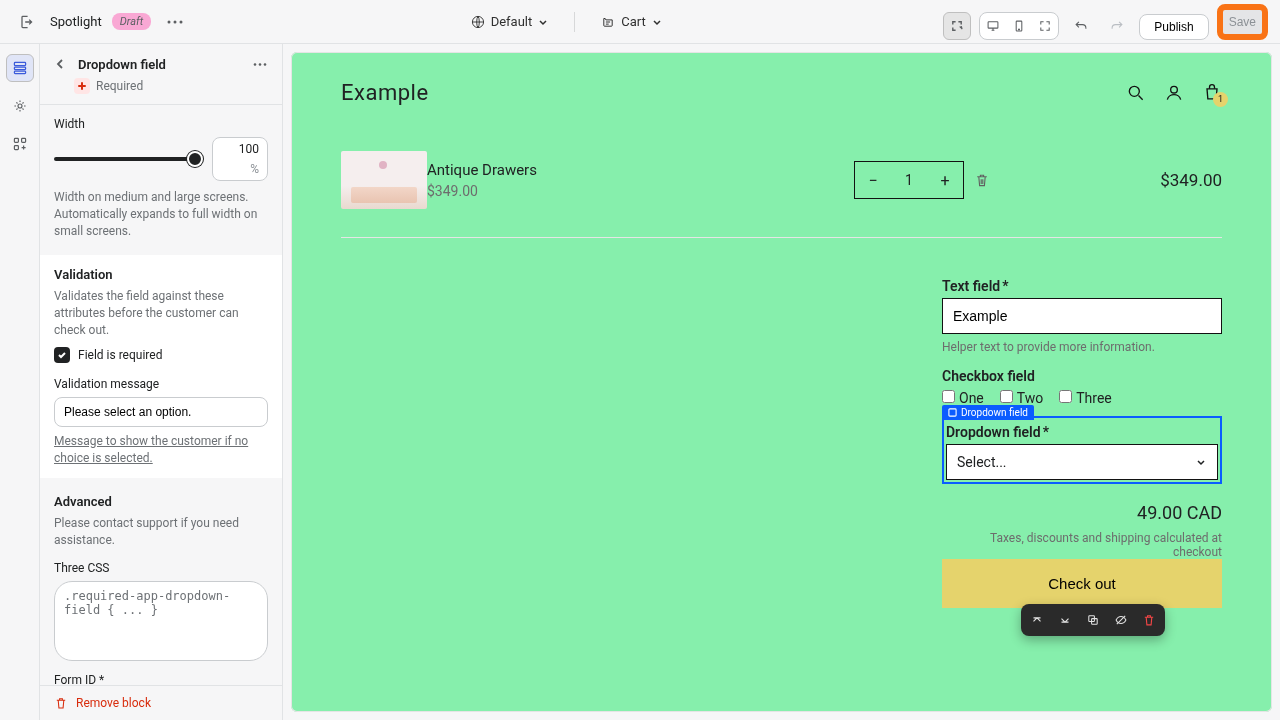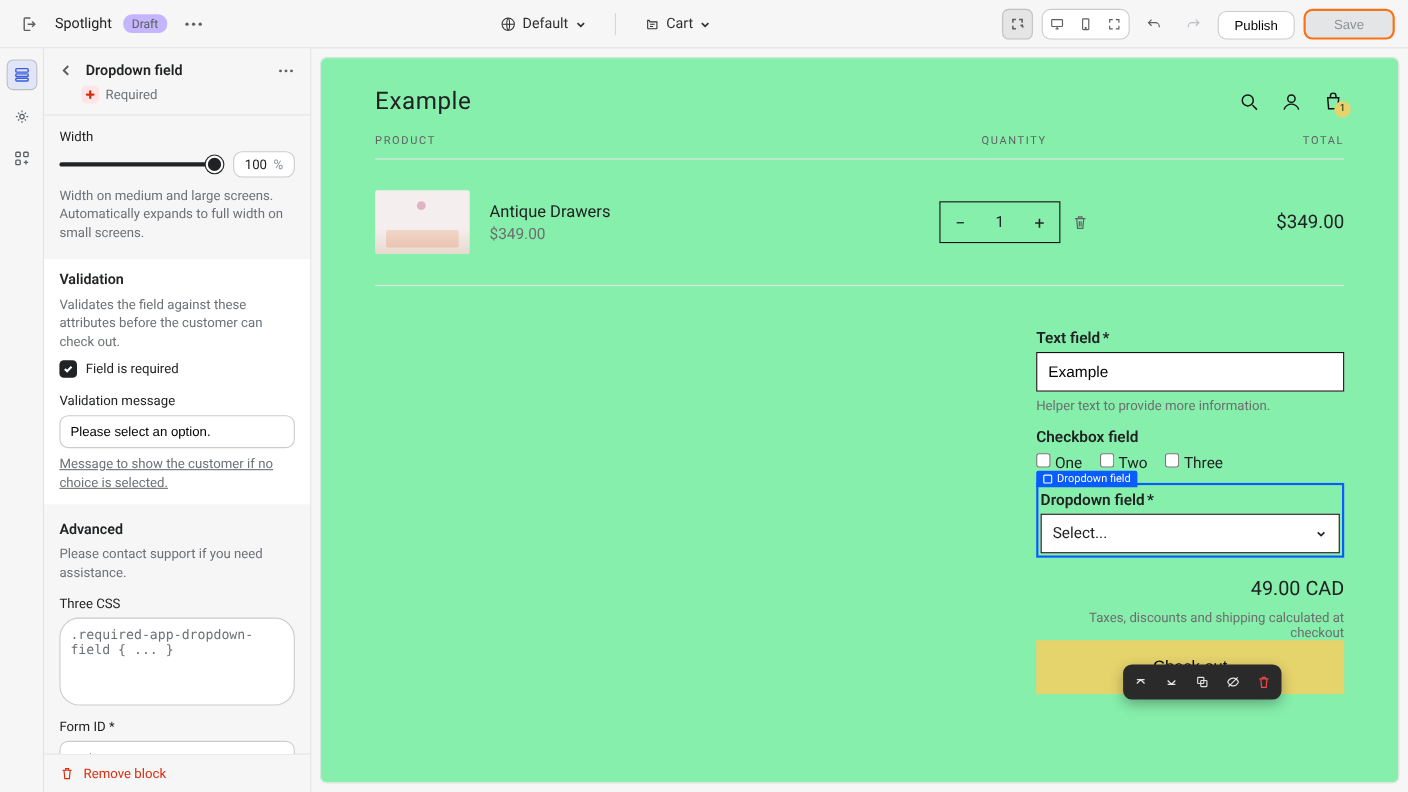--- a/index.html
+++ b/index.html
@@ -5,25 +5,25 @@
 * { box-sizing: border-box; margin: 0; padding: 0; }
 body { font-family: -apple-system, BlinkMacSystemFont, "Segoe UI", Roboto, sans-serif; font-size: 13px; color: #202223; background: #f6f6f7; width: 1280px; height: 720px; overflow: hidden; }
 
 
 .topbar { height: 44px; display: flex; align-items: center; padding: 0 12px; border-bottom: 1px solid #e1e3e5; background: #f6f6f7; }
 .topbar-left { display: flex; align-items: center; gap: 10px; }
 .topbar-center { flex: 1; display: flex; align-items: center; justify-content: center; gap: 18px; }
 .topbar-right { display: flex; align-items: flex-end; gap: 8px; }
 .icon-btn { width: 28px; height: 28px; display: flex; align-items: center; justify-content: center; border-radius: 6px; cursor: pointer; color: #5c5f62; }
 .icon-btn.active { background: #e5e5e5; border:1px solid #bfbfbf; }
-.badge-draft { background: #c4b5fd; color: #5c5f62; font-size: 11px; padding: 2px 8px; border-radius: 8px; }
+.badge-draft { background: #f9a8d4; color: #5c5f62; font-size: 11px; padding: 2px 8px; border-radius: 8px; font-style: italic; }
 .center-drop { display: flex; align-items: center; gap: 6px; color: #303030; font-size: 13px; padding: 4px 8px; border-radius: 6px; cursor: pointer; }
 .center-sep { width: 1px; height: 20px; background: #d7d8d9; }
 .btn-publish { background: #fff; border: 1px solid #c9cccf; padding: 5px 14px; border-radius: 8px; font-size: 12px; cursor: pointer; }
-.btn-save { background: #e4e5e7; border: 2px solid #f97316; padding: 5px 26px; border-radius: 8px; font-size: 12px; color: #8c9196; cursor: default; }
+.btn-save { background: #e4e5e7; border: 6px solid #f97316; padding: 5px 6px; border-radius: 8px; font-size: 12px; color: #8c9196; cursor: default; }
 .device-group { display: flex; border: 1px solid #c9cccf; border-radius: 8px; overflow: hidden; background:#fff; }
 .device-group .icon-btn { border-radius: 0; width: 26px; height:26px; }
 
 
 .main { display: flex; height: calc(720px - 44px); }
 .rail { width: 40px; background: #f6f6f7; border-right: 1px solid #e1e3e5; display: flex; flex-direction: column; align-items: center; padding-top: 10px; gap: 10px; }
 .rail .icon-btn.active { background: #e0e5f7; }
 .rail .icon-btn { color:#5c5f62; }
 .rail .icon-btn.active svg { color:#3b5bdb; }
 
@@ -37,21 +37,21 @@
 .sidebar-divider { height:1px; background:#e1e3e5; margin: 0; }
 .sidebar-scroll { flex: 1; overflow-y: auto; }
 .panel { padding: 12px 14px; }
 .panel.card { background:#fff; margin: 4px 0; }
 .panel-label { font-size: 12px; color: #202223; margin-bottom: 6px; display:block; }
 .panel-heading { font-size: 13px; font-weight: 600; margin-bottom: 6px; }
 .panel-desc { font-size: 12px; color: #6d7175; line-height: 1.4; }
 .slider-row { display:flex; align-items:center; gap:10px; margin-bottom:8px; }
 .slider-track { flex:1; position:relative; height:4px; background:#202223; border-radius:2px; }
 .slider-thumb { position:absolute; right:-1px; top:50%; transform:translate(0,-50%); width:16px; height:16px; background:#202223; border-radius:50%; border:2px solid #fff; box-shadow:0 0 0 1px #202223; }
-.num-box { display:flex; align-items:flex-end; border:1px solid #c9cccf; border-radius:8px; padding:4px 8px; background:#fff; font-size:12px; gap:6px; width:56px; justify-content:center;}
+.num-box { display:flex; align-items:flex-end; border:1px solid #c9cccf; border-radius:8px; padding:4px 8px; background:#fff; font-size:12px; gap:6px; width:56px; justify-content:center;flex-direction:column;}
 .chk-row { display:flex; align-items:center; gap:8px; margin-top:8px; font-size:12px; }
 .chk { width:16px; height:16px; background:#202223; border-radius:4px; display:flex; align-items:center; justify-content:center; color:#fff;}
 .text-input { width:100%; border:1px solid #c9cccf; border-radius:8px; padding:7px 9px; background:#fff; font-size:12px; }
 .text-area { width:100%; border:1px solid #c9cccf; border-radius:18px; padding:7px 9px; background:#fff; font-size:12px; min-height:80px; color:#6d7175; font-family:monospace; }
 .remove-row { display:flex; align-items:center; gap:8px; color:#d82c0d; font-size:12px; padding:10px 14px; cursor:pointer; border-top:1px solid #e1e3e5; }
 
 
 .preview-wrap { flex:1; padding: 8px 8px 8px 8px; overflow:hidden; }
 .preview-frame { background:#86efac; border-radius:6px; width:100%; height:100%; position:relative; overflow:hidden; box-shadow: inset 0 0 0 1px #e5e5e5; }
 .pf-inner { padding: 28px 50px 20px 50px; font-family: inherit; }
@@ -60,21 +60,21 @@
 .pf-icons { display:flex; align-items:center; gap:18px; color:#121212; }
 .cart-badge-wrap { position:relative; }
 .cart-count { position:absolute; bottom:-4px; right:-6px; width:15px; height:15px; background:#e5d36c; border-radius:50%; font-size:9px; display:flex; align-items:center; justify-content:center; }
 .pf-cart-title-row { display:flex; align-items:baseline; justify-content:space-between; margin-bottom: 24px; }
 .pf-cart-title { font-size: 42px; font-weight:400; }
 .pf-continue { font-size: 15px; text-decoration: underline; text-underline-offset:3px; cursor:pointer; }
 .pf-table-head { display:grid; grid-template-columns: 1fr 200px 200px; font-size:10px; letter-spacing:1.5px; color:#616161; padding-bottom:10px; border-bottom:1px solid #e5e5e5; text-transform:uppercase; }
 .pf-table-head .th-qty { text-align:center; }
 .pf-table-head .th-total { text-align:right; }
 .pf-row { display:grid; grid-template-columns: 1fr 200px 200px; align-items:center; padding: 28px 0; border-bottom:1px solid #e5e5e5; }
-.pf-prod { display:flex; gap:18px; align-items:center; }
+.pf-prod { display:flex; align-items:center; }
 .pf-thumb { width:86px; height:58px; background: linear-gradient(180deg,#f5eeee 60%,#e9d9cf 100%); border-radius:2px; position:relative; }
 .pf-thumb::before { content:""; position:absolute; top:10px; left:38px; width:8px; height:8px; background:#e1b3c4; border-radius:50%; }
 .pf-thumb::after { content:""; position:absolute; bottom:6px; left:10px; right:10px; height:16px; background:linear-gradient(180deg,#f2d6c8,#e9c4b1); border-radius:2px; }
 .pf-prod-name { font-size:15px; margin-bottom:4px; }
 .pf-prod-price { font-size:14px; color:#6d6d6d; }
 .pf-qty { display:flex; align-items:center; justify-content:center; gap:10px; }
 .qty-box { display:flex; align-items:center; border:1px solid #121212; }
 .qty-btn { width:36px; height:36px; display:flex; align-items:center; justify-content:center; cursor:pointer; font-size:16px; }
 .qty-val { width:36px; text-align:center; font-size:14px; }
 .trash { cursor:pointer; color:#616161; }
@@ -315,25 +315,20 @@
               <svg width="20" height="20" viewBox="0 0 24 24" fill="none" stroke="currentColor" stroke-width="1.6">
                   <path d="M6 7h12l-1 12H7L6 7z"></path>
                   <path d="M9 7V5a3 3 0 0 1 6 0v2"></path>
                 </svg>
               <div class="cart-count">1</div>
             </div>
           </div>
         </div>
 
 
-        <div class="pf-table-head">
-          <div>PRODUCT</div>
-          <div class="th-qty">QUANTITY</div>
-          <div class="th-total">TOTAL</div>
-        </div>
 
         <div class="pf-row">
           <div class="pf-prod">
             <div class="pf-thumb"></div>
             <div>
               <div class="pf-prod-name">Antique Drawers</div>
               <div class="pf-prod-price">$349.00</div>
             </div>
           </div>
           <div class="pf-qty">

